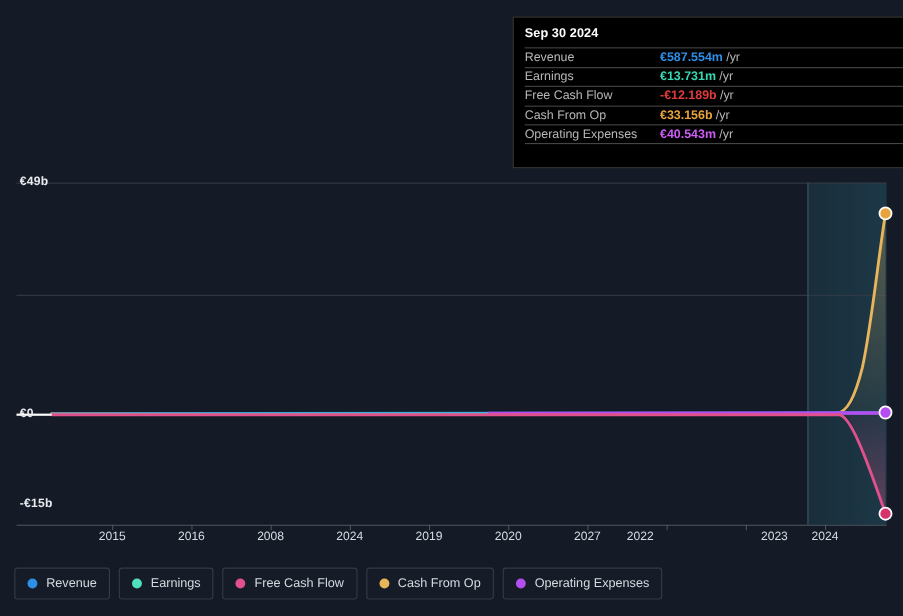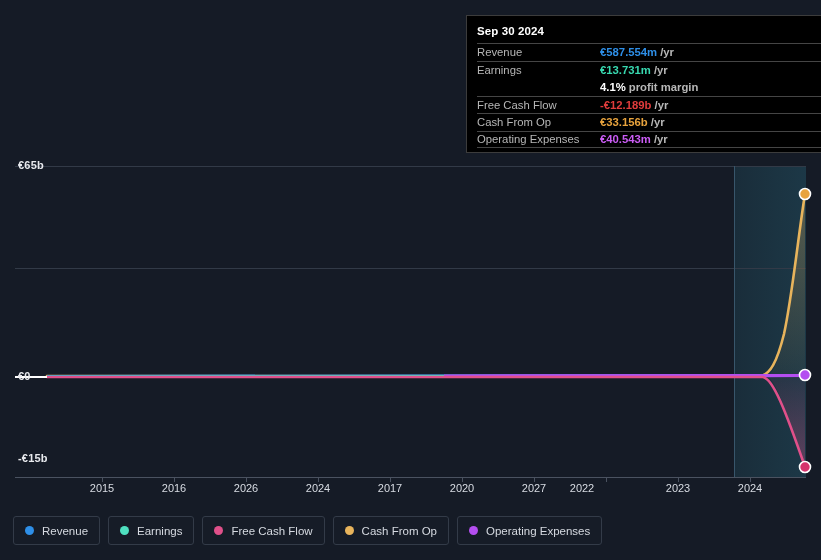--- a/index.html
+++ b/index.html
@@ -86,21 +86,21 @@
     display: flex; align-items: center;
     height: 17.5px;
     border-top: 1px solid #454545;
   }
   .tt-row.noline { border-top: none; }
   .tt-label {
     width: 123px; flex: none;
     color: #b7b7b7; font-size: 11.3px; white-space: nowrap;
   }
   .tt-val { font-size: 11.3px; font-weight: bold; white-space: nowrap; }
-  .tt-suffix { color: #b7b7b7; font-size: 11.3px; font-weight: bold; margin-left: 3px; text-align: center; }
+  .tt-suffix { color: #b7b7b7; font-size: 11.3px; font-weight: normal; margin-left: 3px; text-align: center; }
 
   
   #legend {
     position: absolute; left: 13px; top: 516px;
     display: flex; gap: 8px;
   }
   .legend-item {
     display: flex; align-items: center;
     height: 29px; padding: 0 11px;
     border: 1px solid #333b48;
@@ -156,35 +156,35 @@
         <path d="M 32,211 L 748,211 C 758,213 770,243 790,301" fill="none" stroke="#e0508a" stroke-width="2.6" stroke-linecap="round"></path>
 
         <circle cx="790" cy="28" r="5.5" fill="#e8a33d" stroke="#ffffff" stroke-width="1.6"></circle>
         <circle cx="790" cy="209" r="5.5" fill="#b44ef0" stroke="#ffffff" stroke-width="1.6"></circle>
         <circle cx="790" cy="301" r="5.5" fill="#d6336c" stroke="#ffffff" stroke-width="1.6"></circle>
       </svg>
 
       <div class="zero-white"></div>
     </div>
 
-    <div class="ylab" style="top:-1px;">€65b</div>
+    <div class="ylab" style="top:-1px;">€49b</div>
     <div class="ylab" style="top:210px;">€0</div>
     <div class="ylab" style="top:292px;">-€15b</div>
   </div>
 
   <div id="xaxis">
     <div class="xlab" style="left:102px">2015</div>
     <div class="xlab" style="left:174px">2016</div>
-    <div class="xlab" style="left:246px">2026</div>
+    <div class="xlab" style="left:246px">2008</div>
     <div class="xlab" style="left:318px">2024</div>
-    <div class="xlab" style="left:390px">2017</div>
+    <div class="xlab" style="left:390px">2019</div>
     <div class="xlab" style="left:462px">2020</div>
     <div class="xlab" style="left:534px">2027</div>
     <div class="xlab" style="left:582px">2022</div>
-    <div class="xlab" style="left:678px">2023</div>
+    <div class="xlab" style="left:704px">2023</div>
     <div class="xlab" style="left:750px">2024</div>
   </div>
   <div class="xtick" style="left:102px"></div>
   <div class="xtick" style="left:174px"></div>
   <div class="xtick" style="left:246px"></div>
   <div class="xtick" style="left:318px"></div>
   <div class="xtick" style="left:390px"></div>
   <div class="xtick" style="left:462px"></div>
   <div class="xtick" style="left:534px"></div>
   <div class="xtick" style="left:606px"></div>
@@ -199,25 +199,20 @@
       <span class="tt-val" style="color:#2e8fe8">€587.554m</span>
       <span class="tt-suffix">/yr</span>
     </div>
 
     <div class="tt-row">
       <span class="tt-label">Earnings</span>
       <span class="tt-val" style="color:#38d9b0">€13.731m</span>
       <span class="tt-suffix">/yr</span>
     </div>
 
-    <div class="tt-row noline">
-      <span class="tt-label"></span>
-      <span class="tt-val" style="color:#ffffff">4.1%</span>
-      <span class="tt-suffix">profit margin</span>
-    </div>
 
     <div class="tt-row">
       <span class="tt-label">Free Cash Flow</span>
       <span class="tt-val" style="color:#e03c3c">-€12.189b</span>
       <span class="tt-suffix">/yr</span>
     </div>
 
     <div class="tt-row">
       <span class="tt-label">Cash From Op</span>
       <span class="tt-val" style="color:#e8a33d">€33.156b</span>

